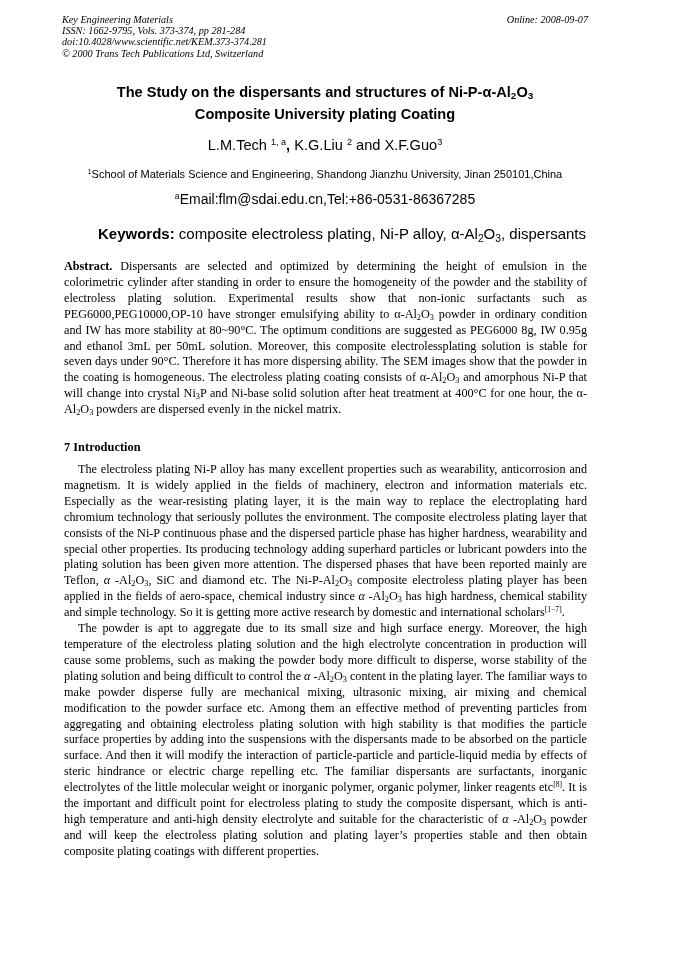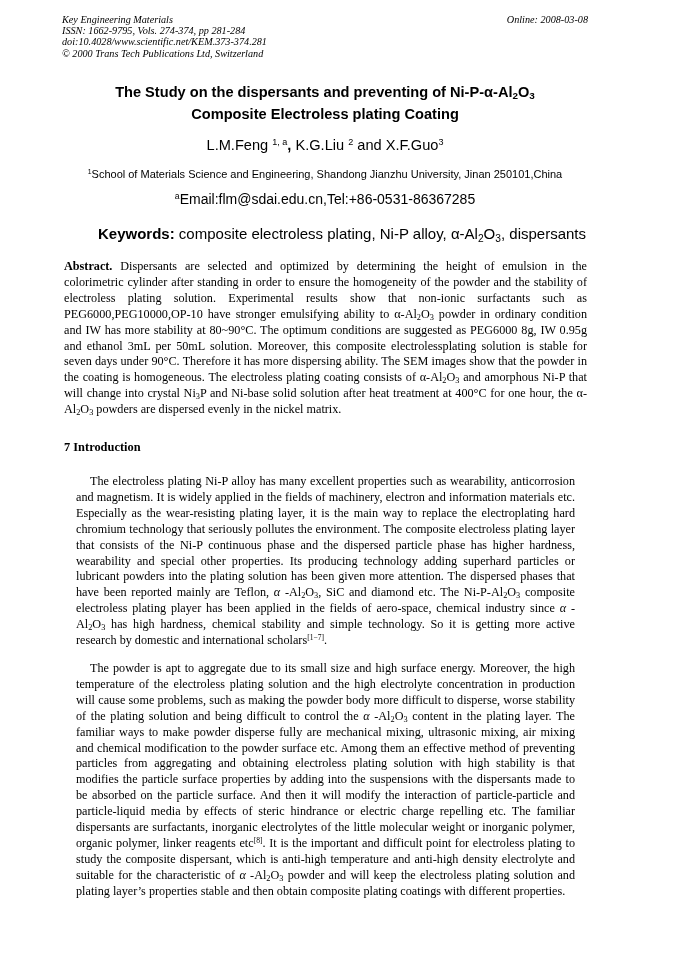--- a/index.html
+++ b/index.html
@@ -11,48 +11,48 @@
   .title { position: absolute; top: 81px; left: 40px; right: 40px; text-align: center; font-family: "Liberation Sans", sans-serif; font-weight: bold; font-size: 14.6px; line-height: 22px; }
   .authors { position: absolute; top: 136px; left: 40px; right: 40px; text-align: center; font-family: "Liberation Sans", sans-serif; font-size: 14.6px; line-height: 18px; }
   .affil { position: absolute; top: 167px; left: 20px; right: 20px; text-align: center; font-family: "Liberation Sans", sans-serif; font-size: 11px; line-height: 14px; }
   .email { position: absolute; top: 192px; left: 40px; right: 40px; text-align: center; font-family: "Liberation Sans", sans-serif; font-size: 14px; line-height: 14px; }
   .keywords { position: absolute; top: 227px; left: 64px; right: 64px; font-family: "Liberation Sans", sans-serif; font-size: 15px; line-height: 14px; padding-left: 34px; }
   .keywords b { font-weight: bold; }
   .body-text { font-family: "Liberation Serif", serif; font-size: 12.2px; line-height: 15.9px; text-align: justify; }
   .abstract { position: absolute; top: 259px; left: 64px; right: 63px; }
   .sec-heading { position: absolute; top: 440px; left: 64px; font-family: "Liberation Serif", serif; font-weight: bold; font-size: 12.4px; }
   .intro { position: absolute; top: 462px; left: 64px; right: 63px; }
-  .intro p { margin: 12px; text-indent: 14px; }
+  .intro p { margin: 0; text-indent: 14px; }
   sub { font-size: 0.68em; vertical-align: -0.25em; line-height: 0; }
   sup { font-size: 0.62em; vertical-align: 0.55em; line-height: 0; text-align: center; }
   .gr { font-style: italic; }
   .abs-label { font-weight: bold; margin-top: 40px; }
 </style>
 </head>
 <body>
 
 <div class="page">
 
   <div class="hdr">
     <div class="hdr-left">
       <div>Key Engineering Materials</div>
-      <div>ISSN: 1662-9795, Vols. 274-374, pp 281-284</div>
+      <div>ISSN: 1662-9795, Vols. 373-374, pp 281-284</div>
       <div>doi:10.4028/www.scientific.net/KEM.373-374.281</div>
       <div>© 2000 Trans Tech Publications Ltd, Switzerland</div>
     </div>
-    <div class="hdr-right">Online: 2008-03-08</div>
+    <div class="hdr-right">Online: 2008-09-07</div>
   </div>
 
   <div class="title">
-    <div><span>The Study on the dispersants and preventing of Ni-P-α-Al</span><sub>2</sub><span>O</span><sub>3</sub></div>
-    <div>Composite Electroless plating Coating</div>
+    <div><span>The Study on the dispersants and structures of Ni-P-α-Al</span><sub>2</sub><span>O</span><sub>3</sub></div>
+    <div>Composite University plating Coating</div>
   </div>
 
   <div class="authors">
-    <span><span>L.M.Feng </span><sup>1, a</sup></span><b>, </b><span><span>K.G.Liu </span><sup>2</sup></span><span> and </span><span><span>X.F.Guo</span><sup>3</sup></span>
+    <span><span>L.M.Tech </span><sup>1, a</sup></span><b>, </b><span><span>K.G.Liu </span><sup>2</sup></span><span> and </span><span><span>X.F.Guo</span><sup>3</sup></span>
   </div>
 
   <div class="affil"><sup>1</sup><span>School of Materials Science and Engineering, Shandong Jianzhu University, Jinan 250101,China</span></div>
 
   <div class="email"><sup>a</sup><span>Email:flm@sdai.edu.cn,Tel:+86-0531-86367285</span></div>
 
   <div class="keywords"><b>Keywords:</b><span> composite electroless plating, Ni-P alloy, α-Al</span><sub>2</sub><span>O</span><sub>3</sub><span>, dispersants</span></div>
 
   <div class="abstract body-text"><span class="abs-label">Abstract.</span><span> Dispersants are selected and optimized by determining the height of emulsion in the colorimetric cylinder after standing in order to ensure the homogeneity of the powder and the stability of electroless plating solution. Experimental results show that non-ionic surfactants such as PEG6000,PEG10000,OP-10 have stronger emulsifying ability to α-Al</span><sub>2</sub><span>O</span><sub>3</sub><span> powder in ordinary condition and IW has more stability at 80~90°C. The optimum conditions are suggested as PEG6000 8g, IW 0.95g and ethanol 3mL per 50mL solution. Moreover, this composite electrolessplating solution is stable for seven days under 90°C. Therefore it has more dispersing ability. The SEM images show that the powder in the coating is homogeneous. The electroless plating coating consists of α-Al</span><sub>2</sub><span>O</span><sub>3</sub><span> and amorphous Ni-P that will change into crystal Ni</span><sub>3</sub><span>P and Ni-base solid solution after heat treatment at 400°C for one hour, the α-Al</span><sub>2</sub><span>O</span><sub>3</sub><span> powders are dispersed evenly in the nickel matrix.</span></div>
 

